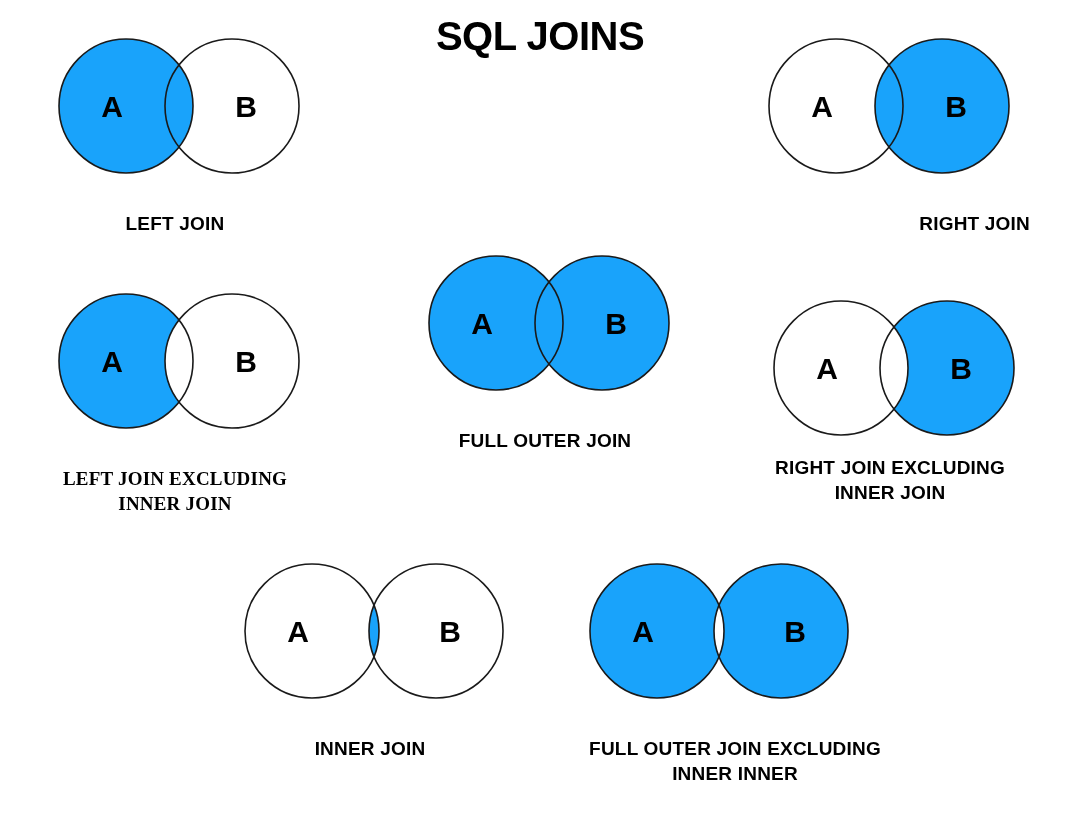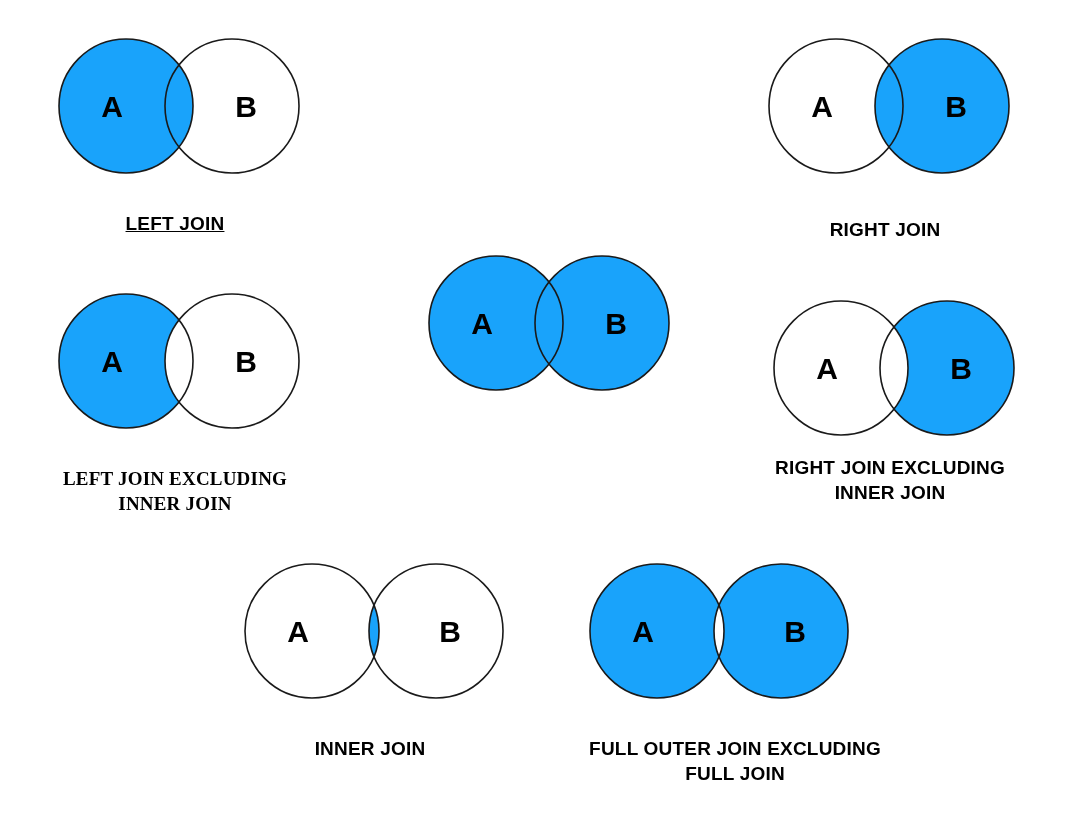--- a/index.html
+++ b/index.html
@@ -48,20 +48,21 @@
     letter-spacing: 0.2px;
     font-family: "Liberation Sans", sans-serif;
     white-space: pre-line;
   }
 </style>
 </head>
 <body>
 
 <div id="canvas">
 
+  <div id="page-title">SQL JOINS</div>
 
   <div class="diagram" style="left:30px; top:33px; width:290px; height:215px;">
     <div>
         <svg class="venn-svg" width="290" height="160" viewBox="0 0 290 160">
           <defs>
             <clipPath id="clipA-left-join">
               <circle cx="96" cy="73" r="67"></circle>
             </clipPath>
             <clipPath id="clipB-left-join">
               <circle cx="202" cy="73" r="67"></circle>
@@ -72,21 +73,21 @@
             <g clip-path="url(#clipB-left-join)">
               <rect x="0" y="0" width="290" height="160" fill="#19A3FB"></rect>
             </g>
           </g>
           <circle cx="96" cy="73" r="67" fill="none" stroke="#1a1a1a" stroke-width="1.6"></circle>
           <circle cx="202" cy="73" r="67" fill="none" stroke="#1a1a1a" stroke-width="1.6"></circle>
           <text x="82" y="84" text-anchor="middle" font-family="&quot;Liberation Sans&quot;, sans-serif" font-size="30" font-weight="bold" fill="#000000">A</text>
           <text x="216" y="84" text-anchor="middle" font-family="&quot;Liberation Sans&quot;, sans-serif" font-size="30" font-weight="bold" fill="#000000">B</text>
         </svg>
       </div>
-    <div class="venn-label" style="top:178px;text-decoration:underline;">LEFT JOIN</div>
+    <div class="venn-label" style="top:178px;">LEFT JOIN</div>
   </div>
 
   <div class="diagram" style="left:740px; top:33px; width:290px; height:215px;">
     <div>
         <svg class="venn-svg" width="290" height="160" viewBox="0 0 290 160">
           <defs>
             <clipPath id="clipA-right-join">
               <circle cx="96" cy="73" r="67"></circle>
             </clipPath>
             <clipPath id="clipB-right-join">
@@ -98,21 +99,21 @@
             <g clip-path="url(#clipB-right-join)">
               <rect x="0" y="0" width="290" height="160" fill="#19A3FB"></rect>
             </g>
           </g>
           <circle cx="96" cy="73" r="67" fill="none" stroke="#1a1a1a" stroke-width="1.6"></circle>
           <circle cx="202" cy="73" r="67" fill="none" stroke="#1a1a1a" stroke-width="1.6"></circle>
           <text x="82" y="84" text-anchor="middle" font-family="&quot;Liberation Sans&quot;, sans-serif" font-size="30" font-weight="bold" fill="#000000">A</text>
           <text x="216" y="84" text-anchor="middle" font-family="&quot;Liberation Sans&quot;, sans-serif" font-size="30" font-weight="bold" fill="#000000">B</text>
         </svg>
       </div>
-    <div class="venn-label" style="top:184px;">RIGHT JOIN</div>
+    <div class="venn-label" style="top:178px;text-align:right;">RIGHT JOIN</div>
   </div>
 
   <div class="diagram" style="left:30px; top:288px; width:290px; height:240px;">
     <div>
         <svg class="venn-svg" width="290" height="160" viewBox="0 0 290 160">
           <defs>
             <clipPath id="clipA-left-join-excluding-inner-join">
               <circle cx="96" cy="73" r="67"></circle>
             </clipPath>
             <clipPath id="clipB-left-join-excluding-inner-join">
@@ -152,20 +153,21 @@
             <g clip-path="url(#clipB-full-outer-join)">
               <rect x="0" y="0" width="290" height="160" fill="#19A3FB"></rect>
             </g>
           </g>
           <circle cx="96" cy="73" r="67" fill="none" stroke="#1a1a1a" stroke-width="1.6"></circle>
           <circle cx="202" cy="73" r="67" fill="none" stroke="#1a1a1a" stroke-width="1.6"></circle>
           <text x="82" y="84" text-anchor="middle" font-family="&quot;Liberation Sans&quot;, sans-serif" font-size="30" font-weight="bold" fill="#000000">A</text>
           <text x="216" y="84" text-anchor="middle" font-family="&quot;Liberation Sans&quot;, sans-serif" font-size="30" font-weight="bold" fill="#000000">B</text>
         </svg>
       </div>
+    <div class="venn-label" style="top:178px;">FULL OUTER JOIN</div>
   </div>
 
   <div class="diagram" style="left:745px; top:295px; width:290px; height:240px;">
     <div>
         <svg class="venn-svg" width="290" height="160" viewBox="0 0 290 160">
           <defs>
             <clipPath id="clipA-right-join-excluding-inner-join">
               <circle cx="96" cy="73" r="67"></circle>
             </clipPath>
             <clipPath id="clipB-right-join-excluding-inner-join">
@@ -231,16 +233,16 @@
               <rect x="0" y="0" width="290" height="160" fill="#ffffff"></rect>
             </g>
           </g>
           <circle cx="87" cy="73" r="67" fill="none" stroke="#1a1a1a" stroke-width="1.6"></circle>
           <circle cx="211" cy="73" r="67" fill="none" stroke="#1a1a1a" stroke-width="1.6"></circle>
           <text x="73" y="84" text-anchor="middle" font-family="&quot;Liberation Sans&quot;, sans-serif" font-size="30" font-weight="bold" fill="#000000">A</text>
           <text x="225" y="84" text-anchor="middle" font-family="&quot;Liberation Sans&quot;, sans-serif" font-size="30" font-weight="bold" fill="#000000">B</text>
         </svg>
       </div>
     <div class="venn-label" style="top:178px;">FULL OUTER JOIN EXCLUDING
-FULL JOIN</div>
+INNER INNER</div>
   </div>
 
 </div>
 
 </body></html>

